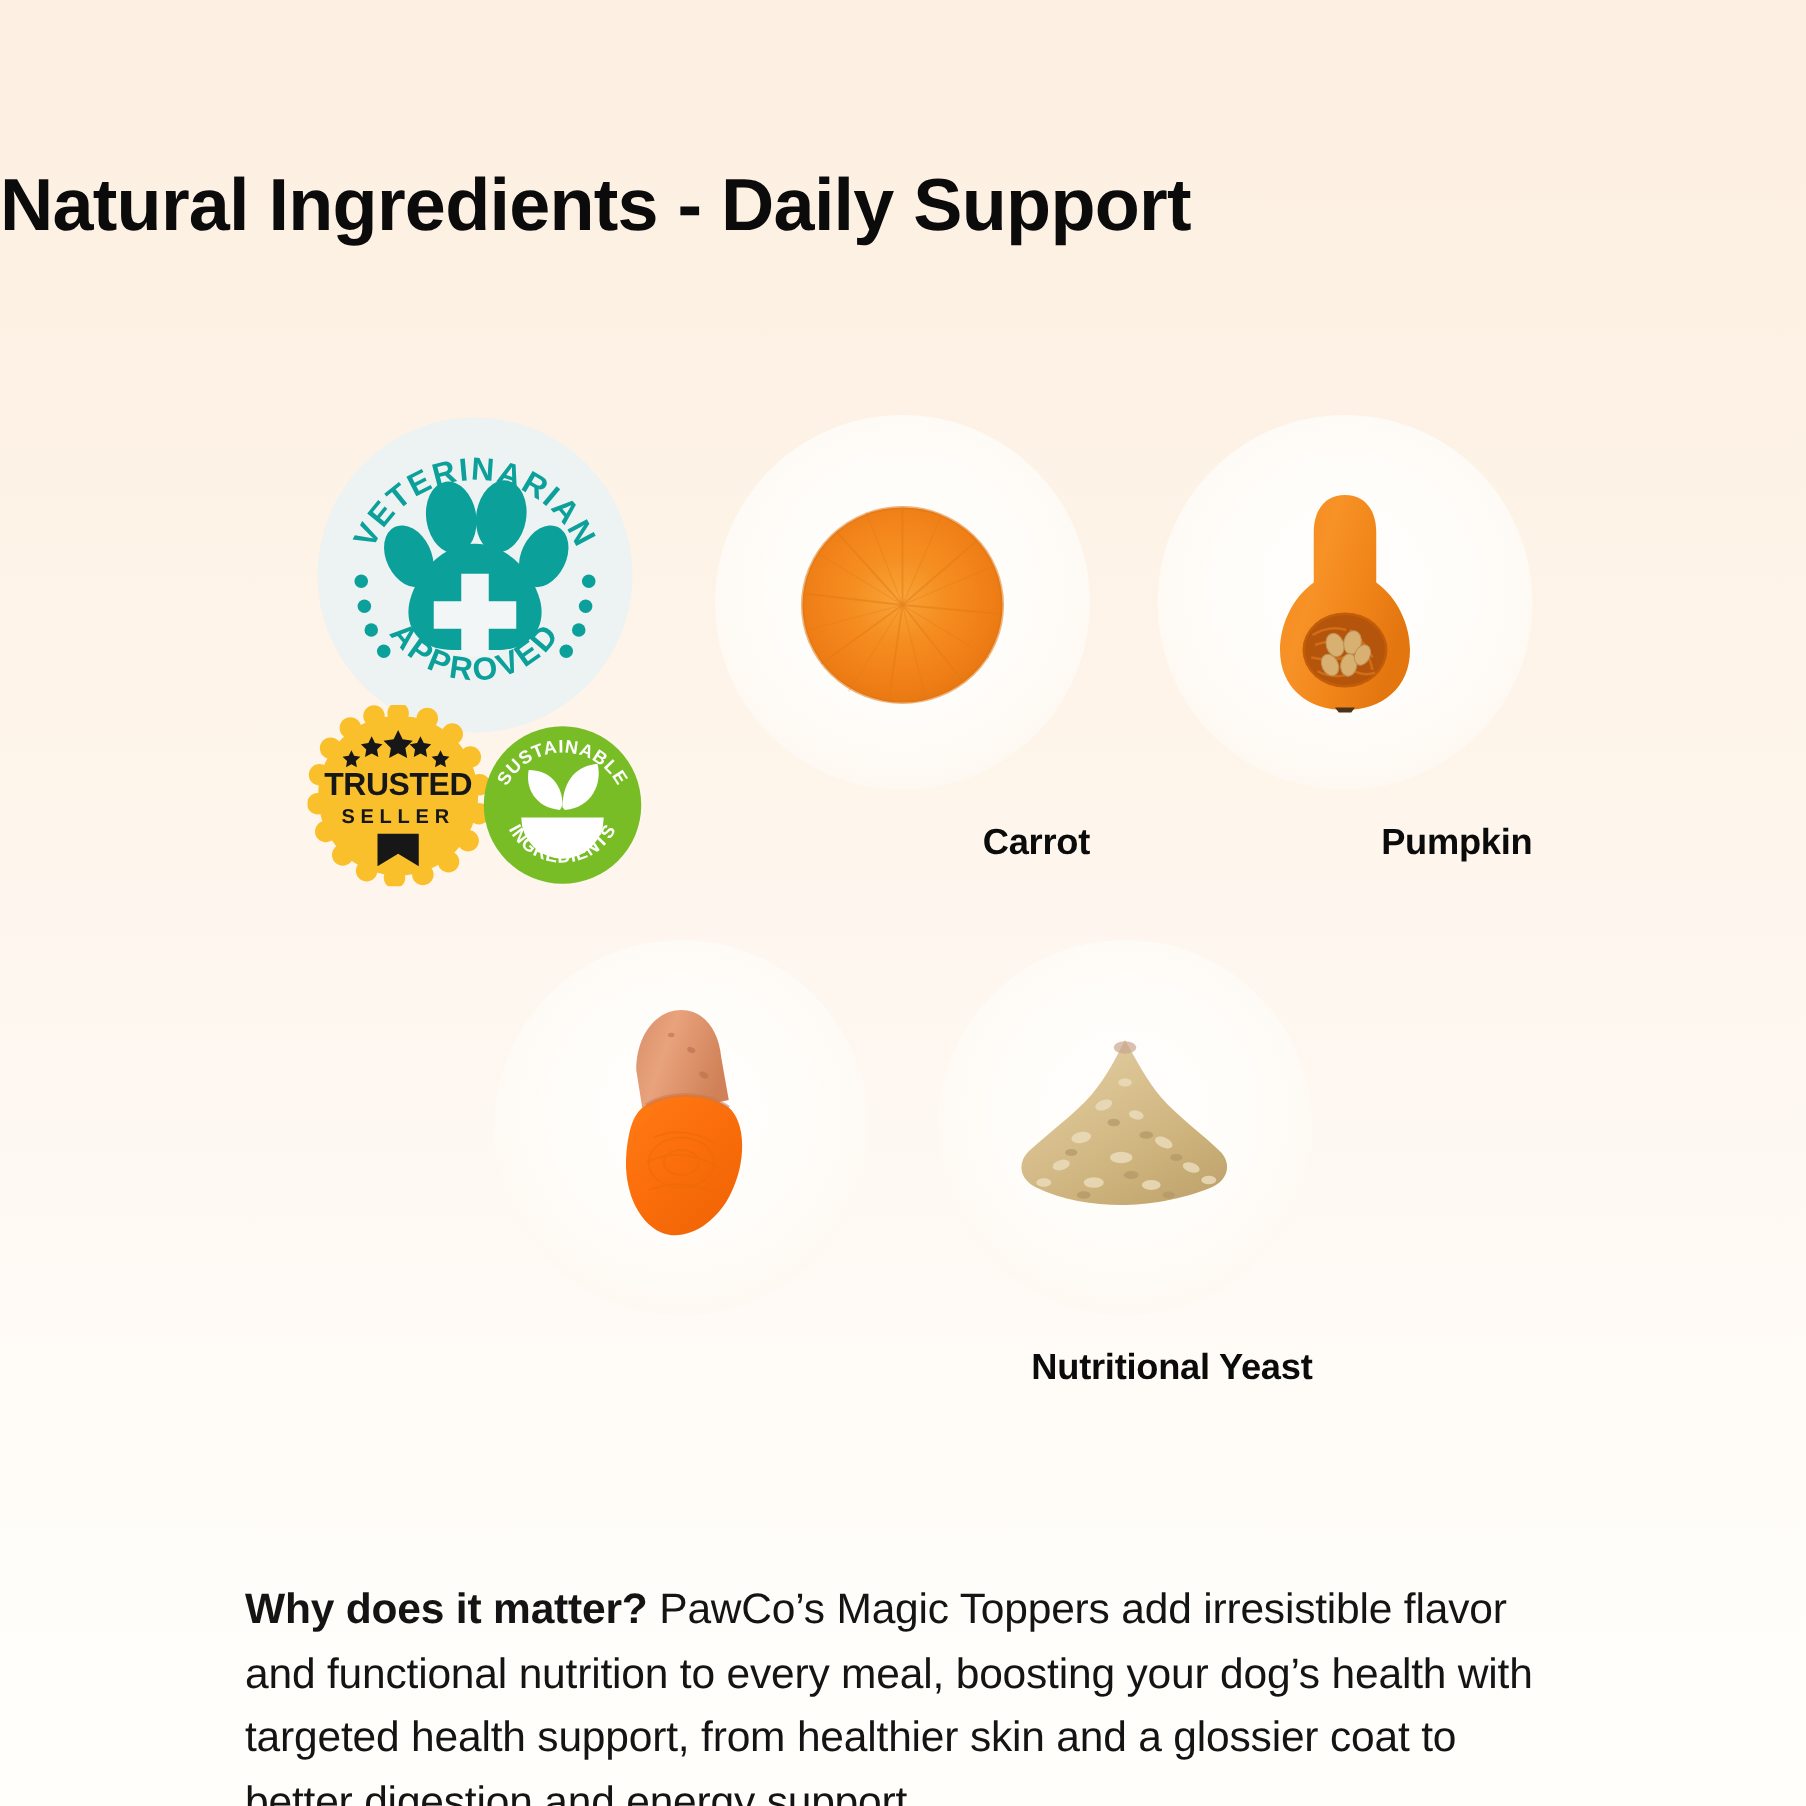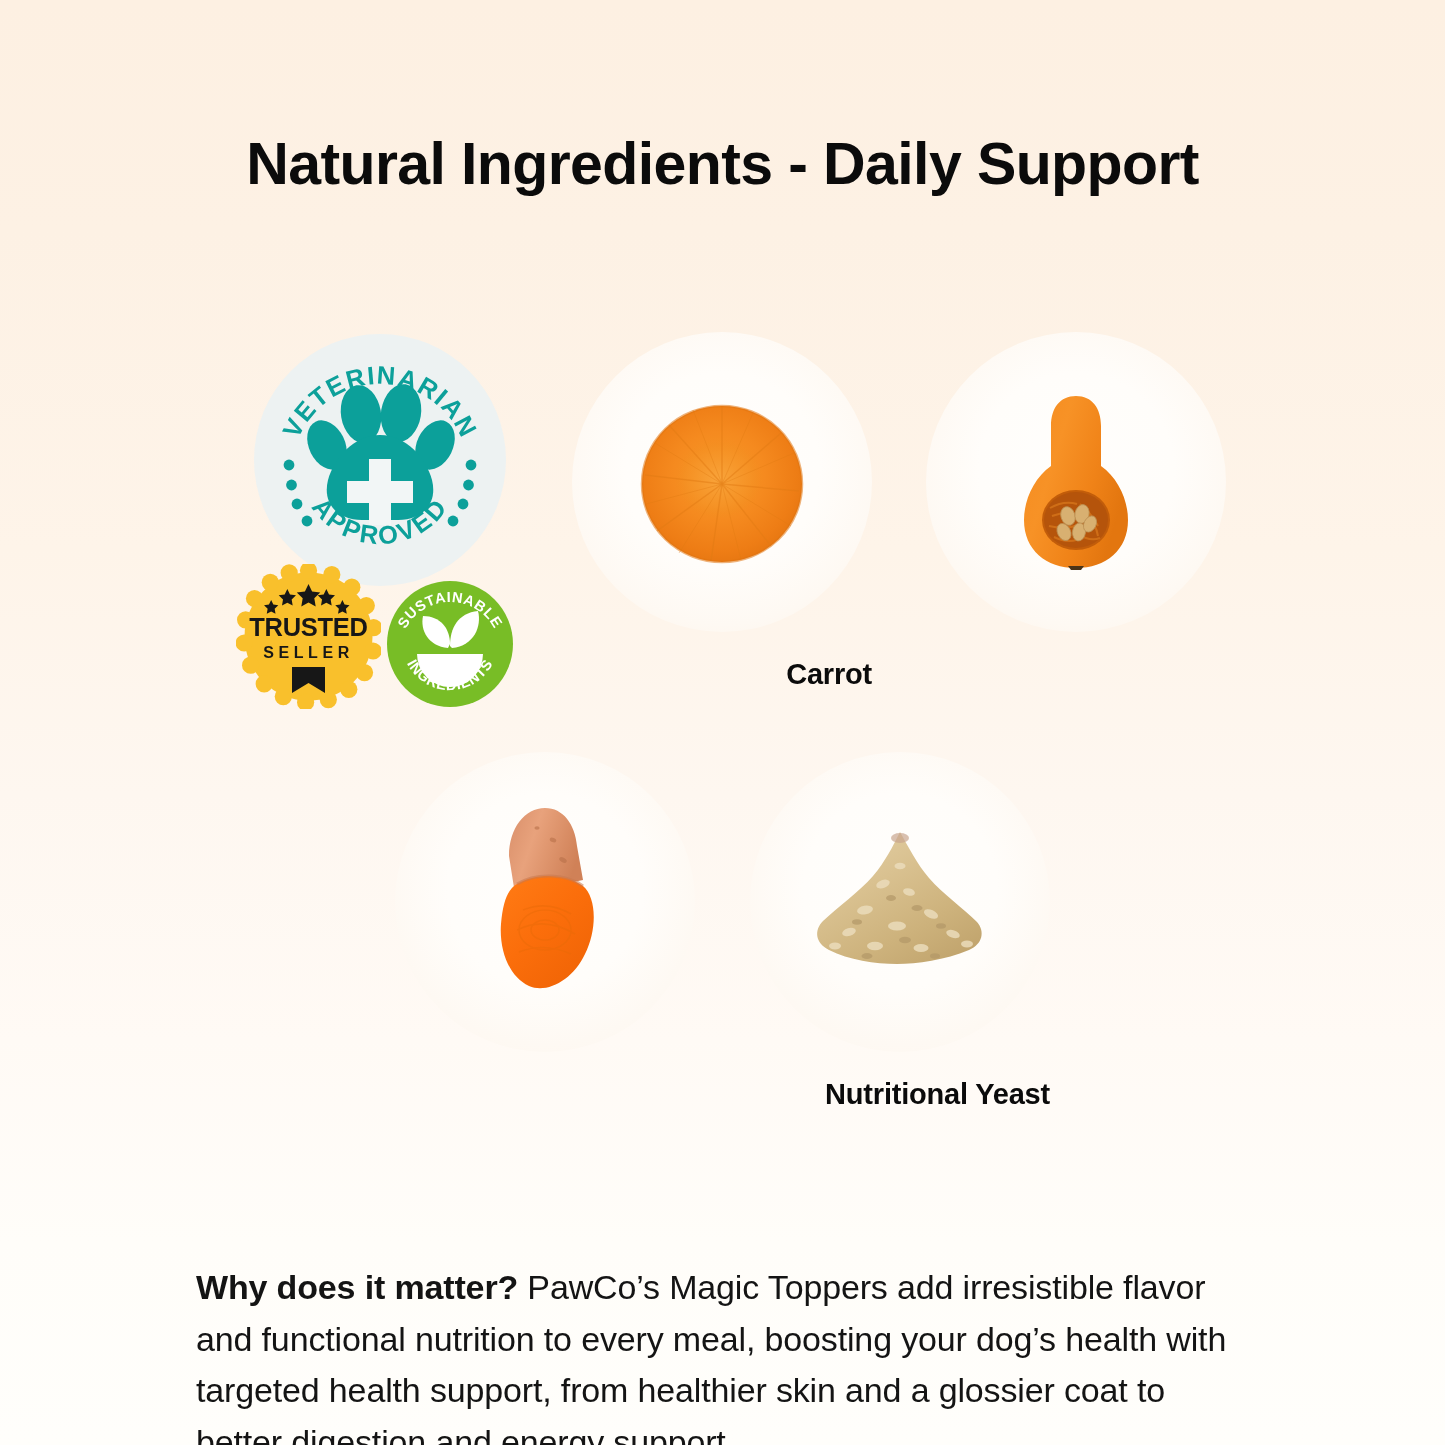--- a/index.html
+++ b/index.html
@@ -28,21 +28,20 @@
         #FFFEFB 100%);
     overflow: hidden;
   }
 
   
   .page-title {
     position: absolute;
     left: 0;
     top: 131px;
     width: 1445px;
-    text-align: center;
     font-size: 59px;
     font-weight: 700;
     letter-spacing: -0.6px;
     color: #0B0B0B;
     line-height: 1.12;
   }
 
   
   .badge-cluster {
     position: absolute;
@@ -60,21 +59,21 @@
     width: 252px;
     height: 252px;
     border-radius: 50%;
     background: #EDF2F2;
   }
   .vet-svg { display: block; width: 252px; height: 252px; }
 
   
   .trusted-badge {
     position: absolute;
-    left: 8px;
+    left: 18px;
     top: 230px;
     width: 145px;
     height: 145px;
   }
   .trusted-svg { display: block; width: 145px; height: 145px; }
 
   
   .sustain-badge {
     position: absolute;
     left: 156px;
@@ -331,20 +330,21 @@
         <g fill="#D8B071" stroke="#BD9154" stroke-width="0.8">
           <ellipse cx="52" cy="124" rx="7" ry="9.5" transform="rotate(-18 52 124)"></ellipse>
           <ellipse cx="66" cy="122" rx="7" ry="9.5" transform="rotate(12 66 122)"></ellipse>
           <ellipse cx="48" cy="140" rx="6.5" ry="9" transform="rotate(-26 48 140)"></ellipse>
           <ellipse cx="63" cy="140" rx="6.5" ry="9" transform="rotate(8 63 140)"></ellipse>
           <ellipse cx="74" cy="132" rx="6" ry="8.5" transform="rotate(26 74 132)"></ellipse>
         </g>
         <path d="M52 174 h16 l-3 4 h-10 z" fill="#4A3418"></path>
       </svg>
     </div>
+    <div class="ing-label">Pumpkin</div>
   </div>
 
   <div class="ingredient ing-sweetpot">
     <div class="ing-disc">
       <svg class="ing-art" width="140" height="200" viewBox="0 0 140 200">
         <defs>
           <linearGradient id="skinG" x1="0" y1="0" x2="1" y2="0.4">
             <stop offset="0%" stop-color="#D98F6A"></stop>
             <stop offset="40%" stop-color="#E8A27C"></stop>
             <stop offset="100%" stop-color="#D08157"></stop>

